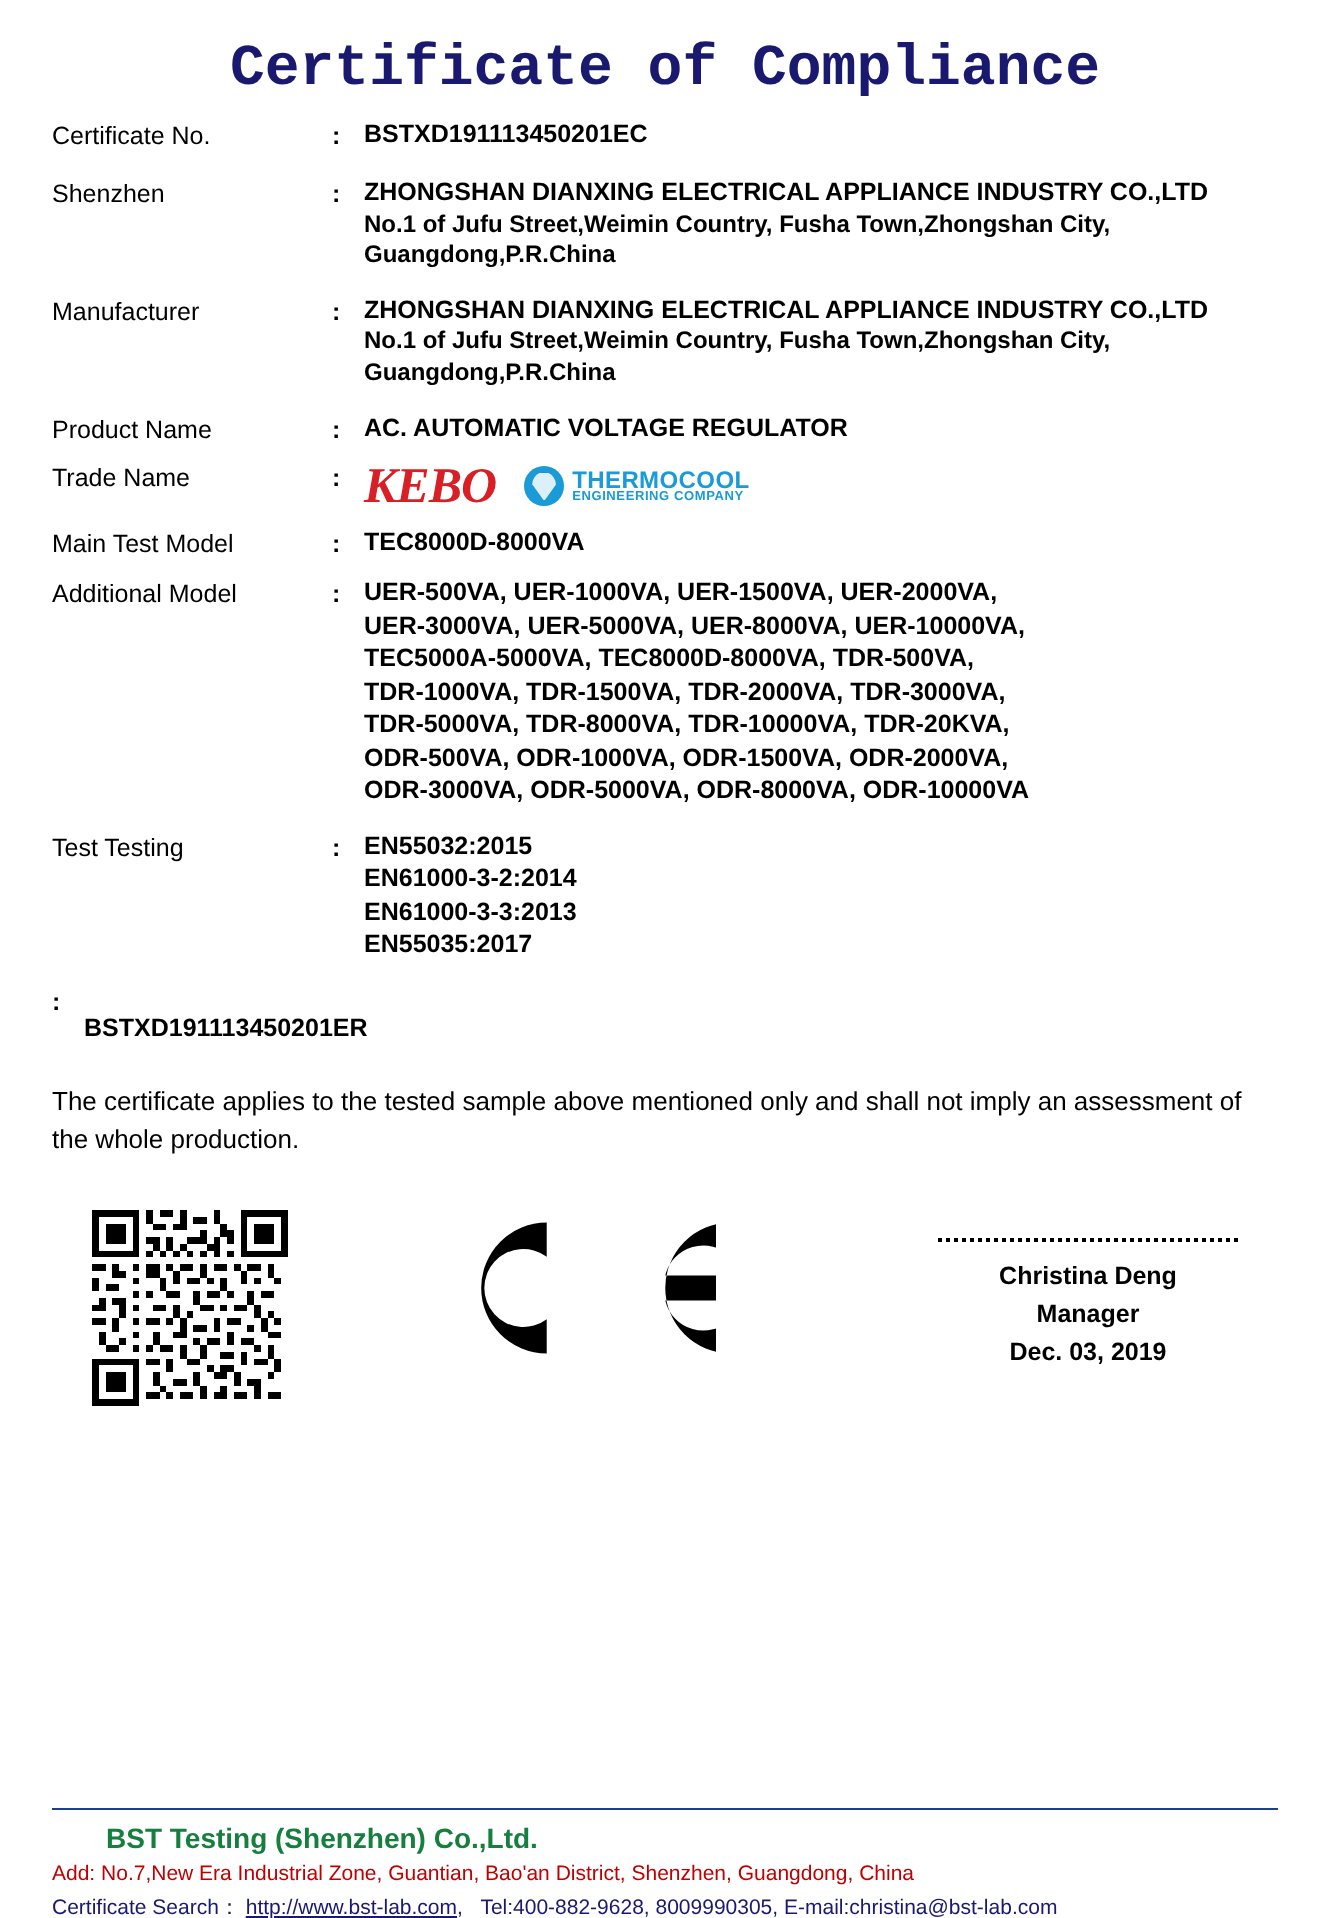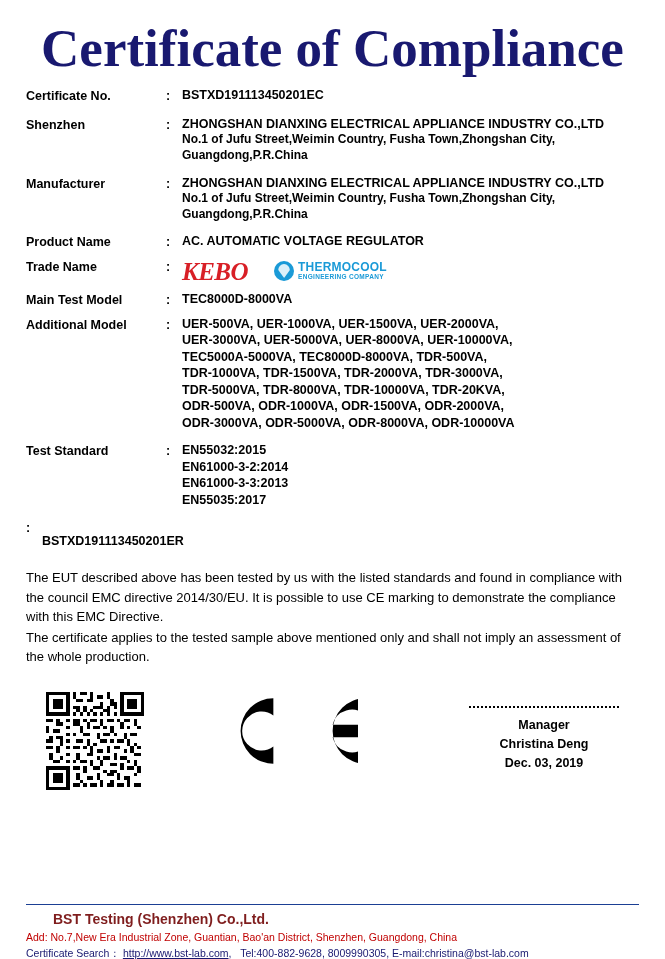--- a/index.html
+++ b/index.html
@@ -16,42 +16,42 @@
     overflow: hidden;
   }
   .page {
     width: 665px;
     height: 959px;
     position: relative;
     box-sizing: border-box;
     padding: 0 26px;
   }
   .cert-title {
-    font-family: Liberation Serif, serif;
+    font-family: Liberation Mono, monospace;
     font-weight: bold;
     color: #191970;
-    font-size: 53px;
+    font-size: 29px;
     text-align: center;
     letter-spacing: 0px;
     margin: 18px 0 6px 0;
     line-height: 1.15;
   }
   .fields {
     margin-top: 8px;
   }
   .row {
     display: flex;
     align-items: flex-start;
     margin-bottom: 2px;
   }
   .label {
     width: 140px;
     flex: 0 0 140px;
     font-size: 12.5px;
-    font-weight: bold;
+    font-weight: normal;
     line-height: 1.35;
     padding-top: 1px;
   }
   .label .l2 { display: block; }
   .colon {
     width: 16px;
     flex: 0 0 16px;
     font-size: 12.5px;
     font-weight: bold;
     line-height: 1.35;
@@ -68,21 +68,21 @@
     font-size: 12px;
     line-height: 1.3;
   }
   .spacer-sm { height: 9px; }
   .spacer-xs { height: 5px; }
 
   
   .brand-row {
     display: flex;
     align-items: center;
-    gap: 26px;
+    gap: 14px;
     height: 26px;
   }
   .kebo {
     font-family: "Liberation Serif", serif;
     font-weight: bold;
     font-style: italic;
     font-size: 25px;
     color: #d81f26;
     letter-spacing: -0.5px;
     line-height: 1;
@@ -183,21 +183,21 @@
     position: absolute;
     left: 26px;
     right: 26px;
     bottom: 16px;
   }
   .footer-rule {
     border-top: 1.5px solid #1b3f94;
     margin-bottom: 6px;
   }
   .footer-company {
-    color: #7f1d1d;
+    color: #15803d;
     font-weight: bold;
     font-size: 14px;
     margin-bottom: 4px;
     padding-left: 27px;
   }
   .footer-addr {
     color: #c00000;
     font-size: 10.5px;
     margin-bottom: 4px;
   }
@@ -297,41 +297,40 @@
         <div>TDR-1000VA, TDR-1500VA, TDR-2000VA, TDR-3000VA,</div>
         <div>TDR-5000VA, TDR-8000VA, TDR-10000VA, TDR-20KVA,</div>
         <div>ODR-500VA, ODR-1000VA, ODR-1500VA, ODR-2000VA,</div>
         <div>ODR-3000VA, ODR-5000VA, ODR-8000VA, ODR-10000VA</div>
       </div>
     </div>
 
     <div class="spacer-sm"></div>
 
     <div class="row">
-      <div class="label">Test Standard</div>
+      <div class="label">Test Testing</div>
       <div class="colon">:</div>
       <div class="value multiline-value">
         <div>EN55032:2015</div>
         <div>EN61000-3-2:2014</div>
         <div>EN61000-3-3:2013</div>
         <div>EN55035:2017</div>
       </div>
     </div>
 
     <div class="spacer-sm"></div>
 
     <div class="row">
       <div class="colon">:</div>
       <div class="value" style="padding-top:14px;">BSTXD191113450201ER</div>
     </div>
 
   </div>
 
   <div class="body-text">
-    <p>The EUT described above has been tested by us with the listed standards and found in compliance with the council EMC directive 2014/30/EU. It is possible to use CE marking to demonstrate the compliance with this EMC Directive.</p>
     <p>The certificate applies to the tested sample above mentioned only and shall not imply an assessment of the whole production.</p>
   </div>
 
   <div class="lower">
 
     <svg class="qr" viewBox="0 0 29 29" shape-rendering="crispEdges">
       <rect width="29" height="29" fill="#ffffff"></rect>
       <g fill="#000000">
 
         <rect x="0" y="0" width="7" height="1"></rect>
@@ -485,22 +484,22 @@
 
     <div class="ce-wrap">
       <svg class="ce-mark" viewBox="0 0 170 100">
         <path d="M62 8 A42 42 0 1 0 62 92 L62 70 A25 25 0 1 1 62 30 Z" fill="#000000"></path>
         <path d="M160 8 A42 42 0 1 0 160 92 L160 70 A25 25 0 0 1 118 58 L152 58 L152 42 L118 42 A25 25 0 0 1 160 30 Z" fill="#000000" transform="translate(20,0)"></path>
       </svg>
     </div>
 
     <div class="sign-block">
       <div class="dots"></div>
+      <div class="sign-line">Christina Deng</div>
       <div class="sign-line">Manager</div>
-      <div class="sign-line">Christina Deng</div>
       <div class="sign-line">Dec. 03, 2019</div>
     </div>
 
   </div>
 
   <div class="footer">
     <div class="footer-rule"></div>
     <div class="footer-company">BST Testing (Shenzhen) Co.,Ltd.</div>
     <div class="footer-addr">Add: No.7,New Era Industrial Zone, Guantian, Bao'an District, Shenzhen, Guangdong, China</div>
     <div class="footer-contact">

